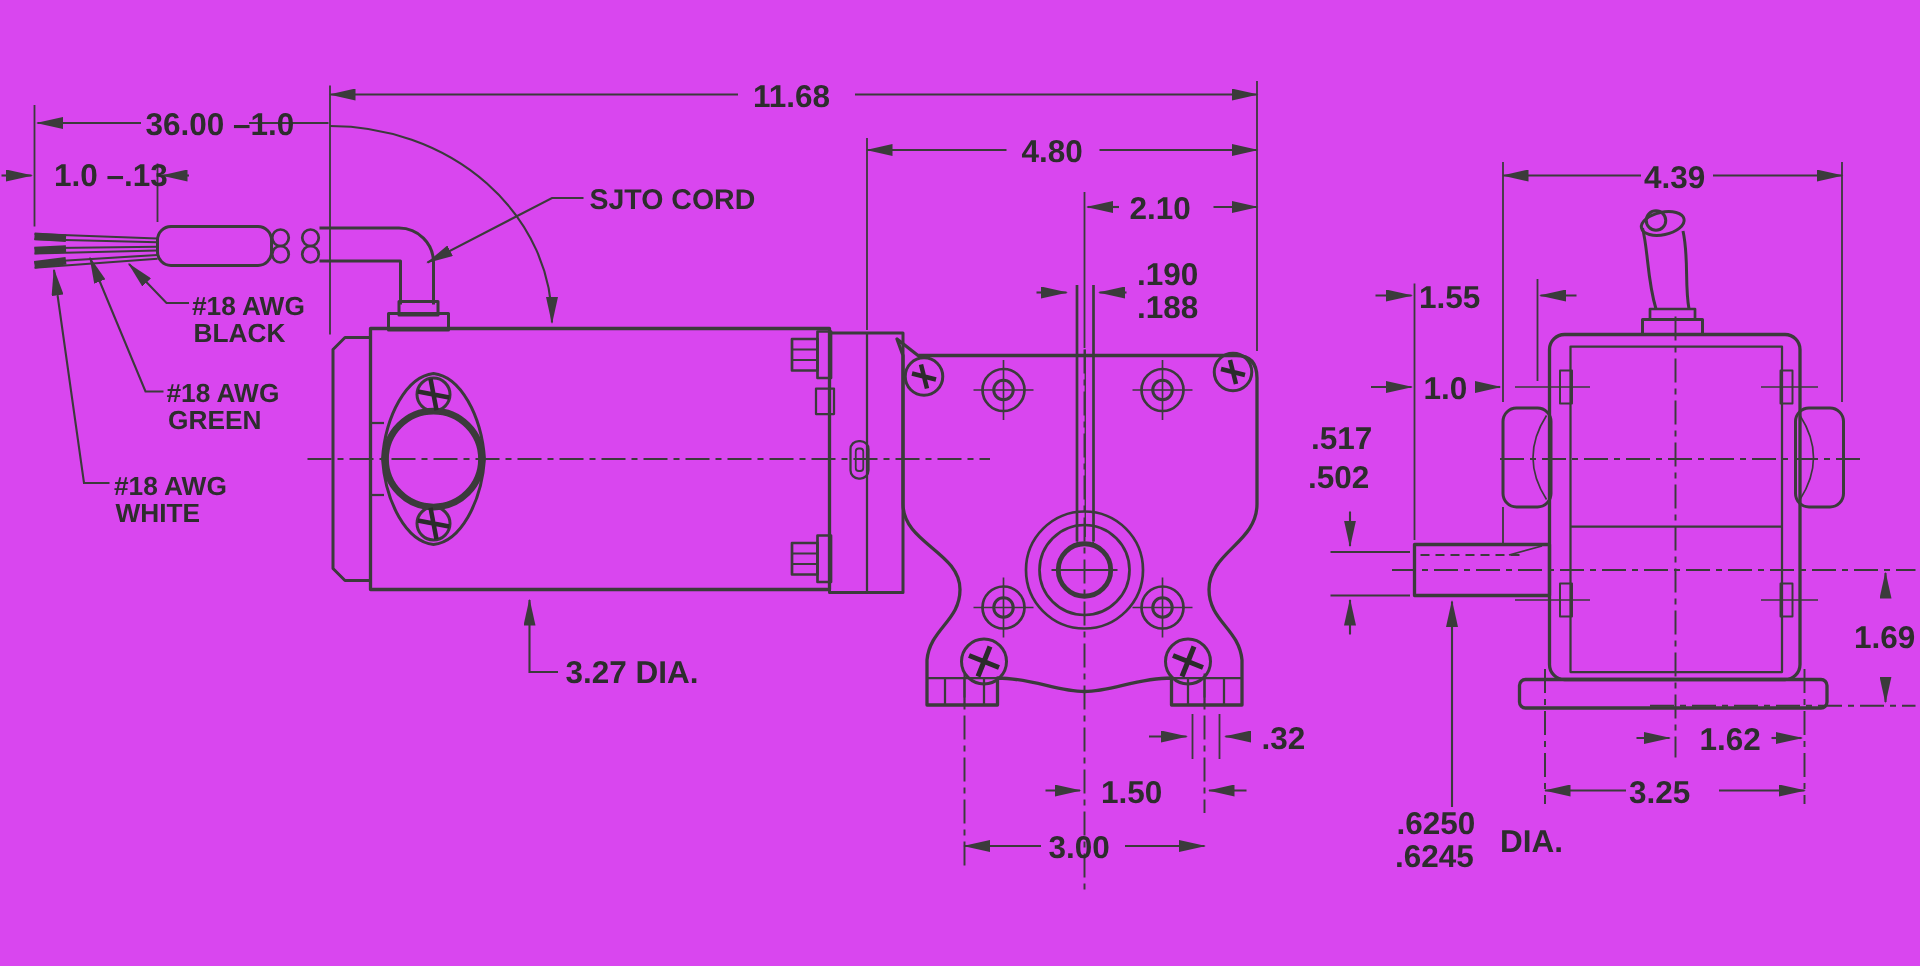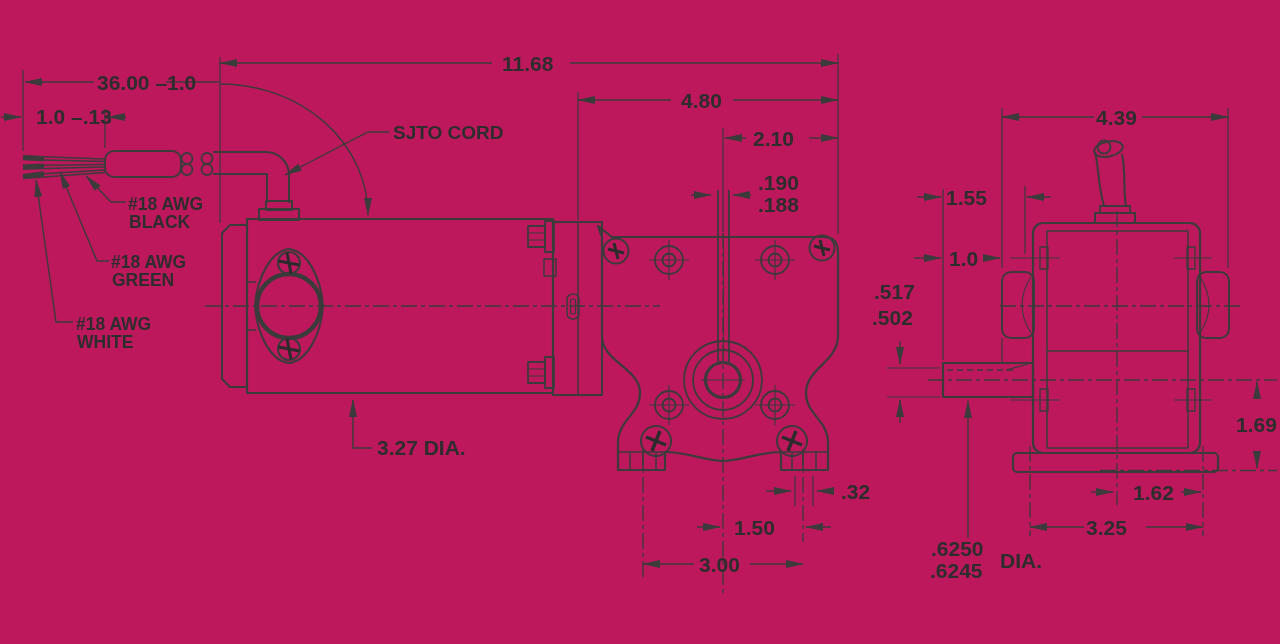--- a/index.html
+++ b/index.html
@@ -1,16 +1,16 @@
 <!DOCTYPE html>
 <html><head>
 <meta charset="utf-8">
 <style>
   html,body{margin:0;padding:0;background:#ffffff;}
-  .stage{width:1280px;height:644px;background:#be185d;overflow:hidden;}
+  .stage{width:1280px;height:644px;background:#d946ef;overflow:hidden;}
   svg text{font-family:"Liberation Sans",sans-serif;font-weight:bold;fill:#2d2d2d;}
   .t21{font-size:21px;}
   .t19{font-size:19px;}
   .t18{font-size:17.5px;}
   .ln{stroke:#3b3b3b;fill:none;stroke-linecap:butt;stroke-linejoin:round;}
   .w22{stroke-width:2.2;}
   .w2{stroke-width:2;}
   .w18{stroke-width:1.8;}
   .w15{stroke-width:1.5;}
   .w12{stroke-width:1.2;}

